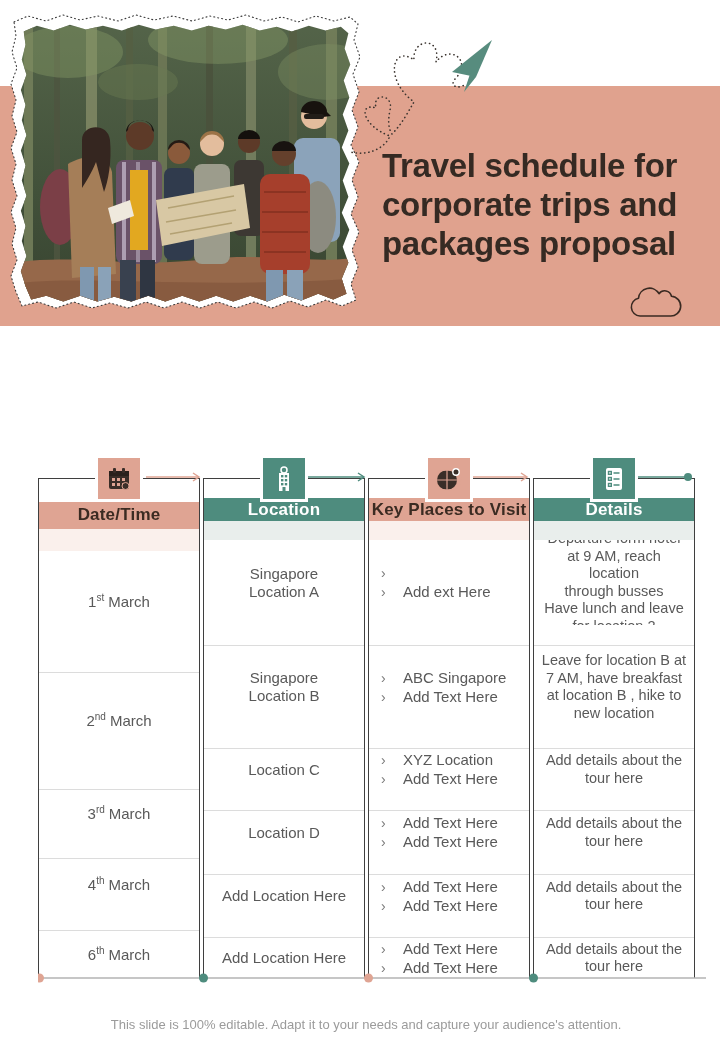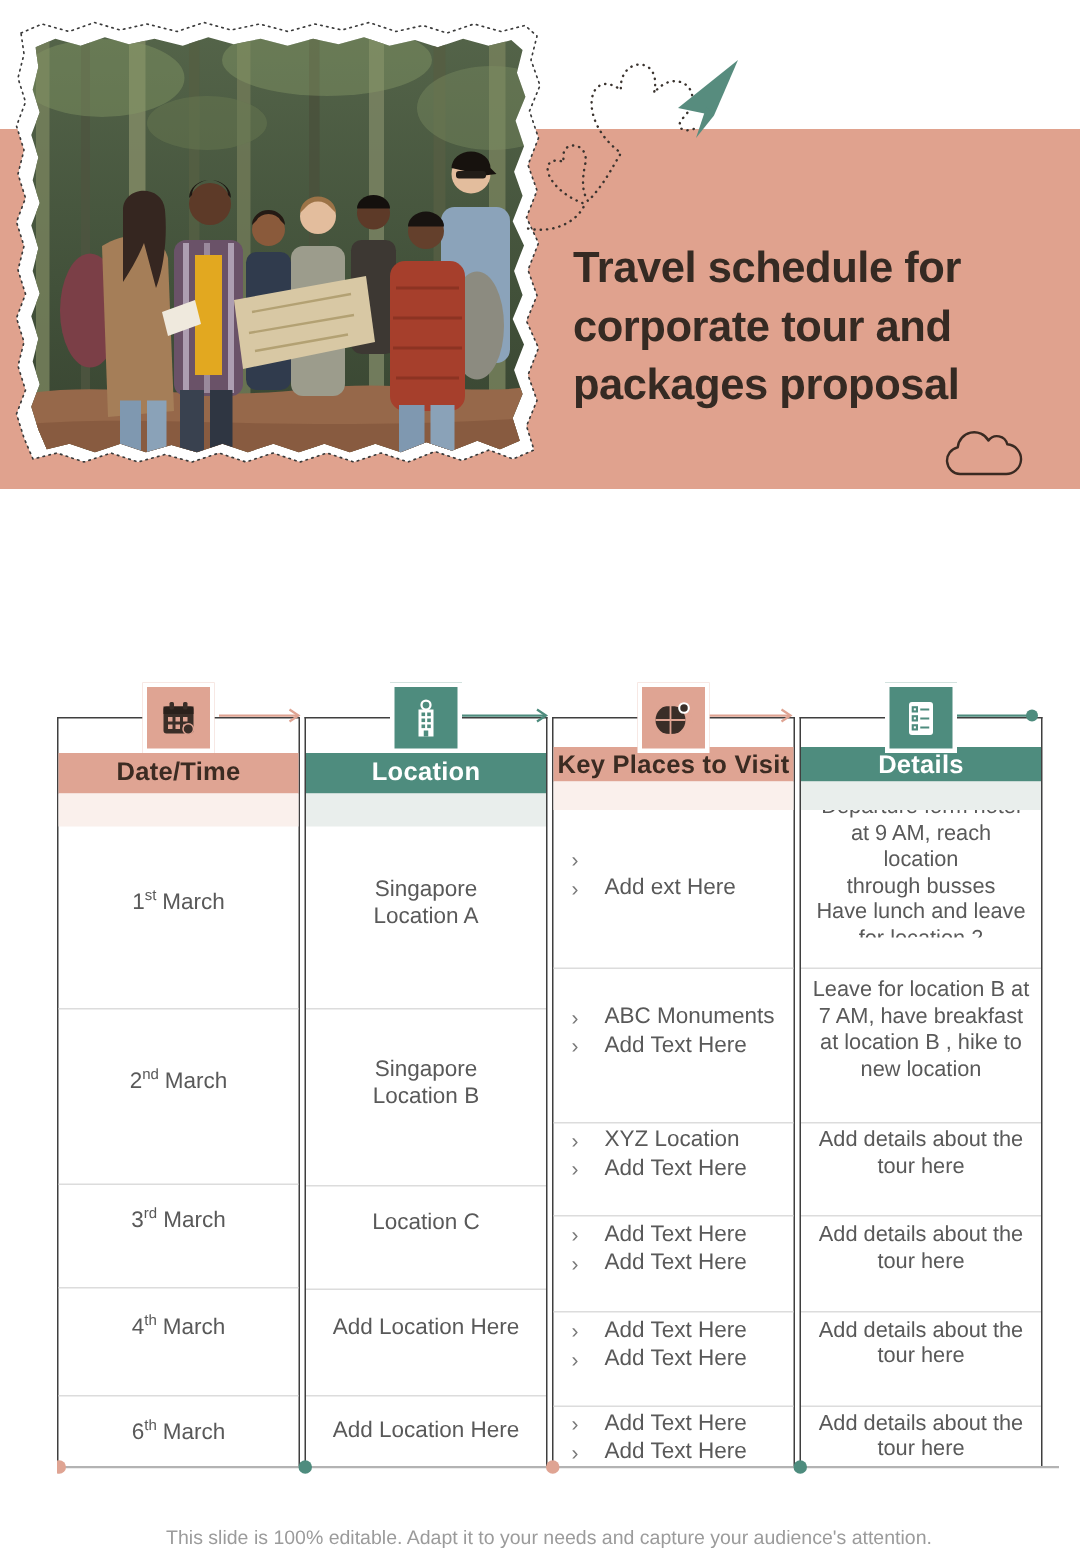--- a/index.html
+++ b/index.html
@@ -12,22 +12,22 @@
   }
 
   
   .band { position:absolute; left:0; top:86px; width:720px; height:240px; background:#E0A28E; }
 
   .torn-photo { position:absolute; left:8px; top:12px; width:356px; height:300px; }
 
   .scribble { position:absolute; left:350px; top:28px; width:160px; height:132px; }
 
   .slide-title {
-    position:absolute; left:382px; top:160px; width:320px;
-    font-size:29px; font-weight:700; line-height:39px; color:#352A23;
+    position:absolute; left:382px; top:146px; width:320px;
+    font-size:33px; font-weight:700; line-height:39px; color:#352A23;
     letter-spacing:-0.3px;
   }
   .cloud { position:absolute; left:628px; top:286px; width:54px; height:36px; }
 
   
   .schedule { position:absolute; left:38px; top:455px; width:657px; height:545px; }
   .cols { display:flex; gap:3px; }
   .col { position:relative; width:162px; }
   .box {
     margin-top:23px; height:500px; background:#fff;
@@ -171,21 +171,21 @@
 </svg>
 
 <svg class="scribble" viewBox="0 0 160 132">
   <path d="M-6,122 C14,130 34,122 40,108 C12,98 8,74 26,80 C22,64 44,66 40,82 C38,92 38,100 42,106 C52,96 58,84 64,74 C34,52 42,16 64,32 C62,10 92,8 86,34 C100,16 122,32 106,50 C98,58 108,62 116,56" fill="none" stroke="#3a332e" stroke-width="1.6" stroke-dasharray="0.2 4" stroke-linecap="round"></path>
   <polygon points="142,12 102,44 126,49" fill="#578C7E"></polygon>
   <polygon points="126,49 114,64 121,43" fill="#578C7E"></polygon>
 </svg>
 
 <div class="slide-title">
   <div>Travel schedule for</div>
-  <div>corporate tour and</div>
+  <div>corporate trips and</div>
   <div>packages proposal</div>
 </div>
 
 <svg class="cloud" viewBox="0 0 54 36">
   <path d="M12,30 a9,9 0 0 1 -1.5,-17.8 a11,11 0 0 1 20.5,-4.5 a7,7 0 0 1 12.5,2.5 a7.5,7.5 0 0 1 -1.5,19.8 Z" fill="none" stroke="#3a2a22" stroke-width="1.6" stroke-linejoin="round"></path>
 </svg>
 
 <div class="schedule">
 
   <svg class="connectors" viewBox="0 0 668 12">
@@ -259,20 +259,21 @@
       </div>
       <div class="box">
         <div class="spacer"></div>
         <div class="hdr teal">Location</div>
         <div class="tint teal"></div>
         <div class="cell r1 preline">Singapore
 Location A</div>
         <div class="cell r2 preline">Singapore
 Location B</div>
         <div class="cell r3 preline">Location C</div>
+        <div class="cell r4 preline">Location D</div>
         <div class="cell r5 preline">Add Location Here</div>
         <div class="cell r6 preline">Add Location Here</div>
       </div>
     </div>
 
     <div class="col">
       <div class="icon-sq salmon">
         <svg width="28" height="26" viewBox="0 0 28 26">
           <circle cx="12" cy="14" r="10" fill="#3a2e28"></circle>
           <path d="M2,14 h20 M12,4 a14,10 0 0 1 0,20 M12,4 a14,10 0 0 0 0,20 M12,4 v20" stroke="#DFA493" stroke-width="1.2" fill="none"></path>
@@ -288,21 +289,21 @@
               <span class="bullet">›</span>
             </div>
           <div class="place-item">
               <span class="bullet">›</span>
               <span>Add ext Here</span>
             </div>
         </div>
         <div class="cell r2 places-cell">
           <div class="place-item">
               <span class="bullet">›</span>
-              <span>ABC Monuments</span>
+              <span>ABC Singapore</span>
             </div>
           <div class="place-item">
               <span class="bullet">›</span>
               <span>Add Text Here</span>
             </div>
         </div>
         <div class="cell r3 places-cell">
           <div class="place-item">
               <span class="bullet">›</span>
               <span>XYZ  Location</span>

